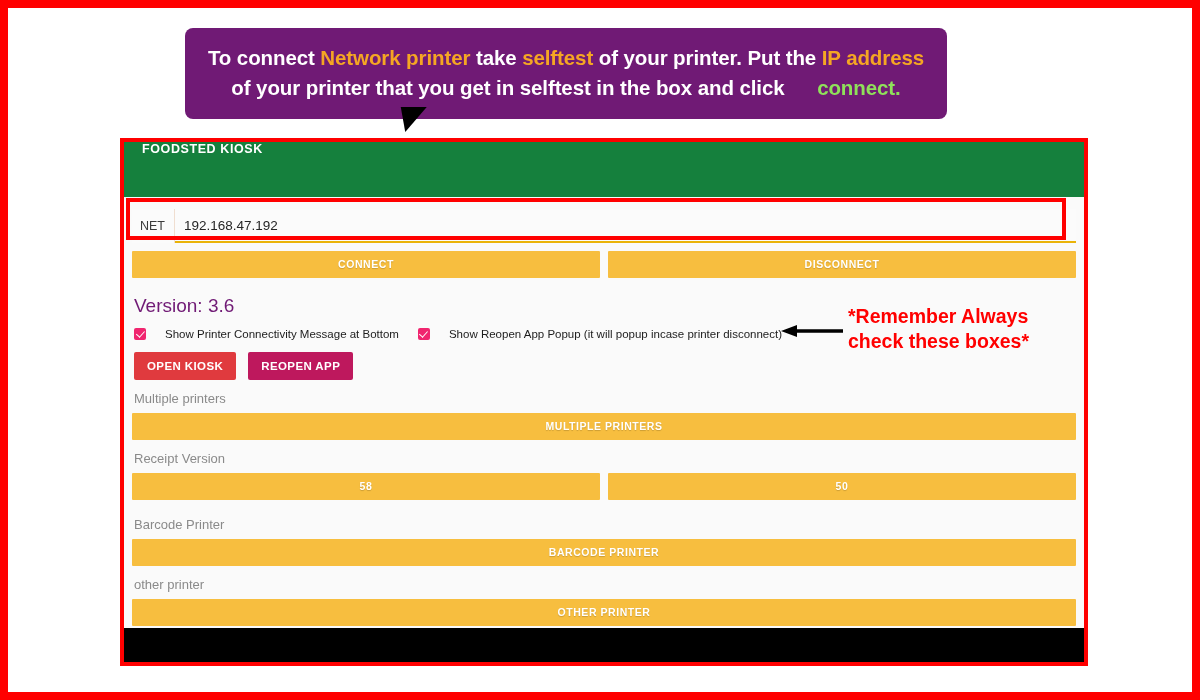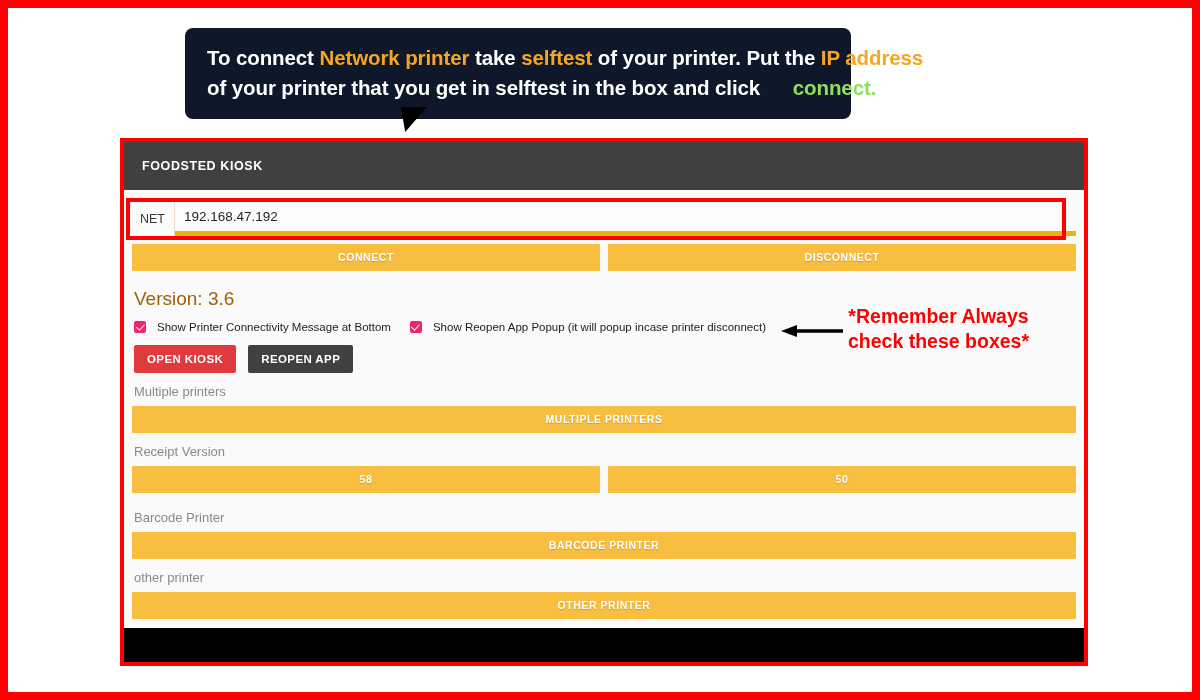--- a/index.html
+++ b/index.html
@@ -18,22 +18,22 @@
     height: 700px;
     background: #ffffff;
     border: 8px solid #ff0000;
   }
 
   
   #callout {
     position: absolute;
     left: 177px;
     top: 20px;
-    width: 666px;
-    background: #0f172a;
+    width: 762px;
+    background: #701a75;
     border-radius: 8px;
     padding: 15px 22px 16px 22px;
     text-align: center;
   }
   #callout .line {
     color: #ffffff;
     font-size: 20.5px;
     font-weight: bold;
     line-height: 30px;
     letter-spacing: -0.1px;
@@ -60,24 +60,23 @@
     left: 112px;
     top: 130px;
     width: 968px;
     height: 528px;
     border: 4px solid #ff0000;
     background: #ffffff;
     overflow: hidden;
   }
 
   #app-header {
-    height: 48px;
-    background: #404040;
-    display: flex;
-    align-items: center;
+    height: 55px;
+    background: #15803d;
+    display: flex;
     padding: 0 18px;
   }
   #app-header .title {
     color: #ffffff;
     font-size: 12.5px;
     font-weight: bold;
     letter-spacing: 0.6px;
   }
 
   #app-body {
@@ -106,21 +105,21 @@
   }
   #net-input {
     flex: 1;
     border: none;
     background: transparent;
     outline: none;
     font-family: "Liberation Sans", sans-serif;
     font-size: 13.5px;
     color: #262626;
     padding: 0 0 0 9px;
-    border-bottom: 5px solid #eab308;
+    border-bottom: 2px solid #eab308;
   }
   
   #net-annot {
     position: absolute;
     left: 2px;
     top: 56px;
     width: 940px;
     height: 42px;
     border: 4px solid #ff0000;
     pointer-events: none;
@@ -147,33 +146,33 @@
     display: flex;
     gap: 8px;
     margin: 8px 8px 17px 8px;
   }
   .btn-row .obtn { flex: 1; }
   .obtn.full { display: block; width: calc(100% - 16px); margin: 0 8px; }
 
   
   #version {
     font-size: 19px;
-    color: #a16207;
+    color: #701a75;
     margin: 13px 0 0 10px;
     font-weight: normal;
   }
 
   
   #checks {
     display: flex;
     align-items: center;
     margin: 11px 0 0 10px;
     gap: 19px;
   }
-  .chk { display: flex; align-items: center; gap: 11px; }
+  .chk { display: flex; align-items: center; gap: 19px; }
   .chk .box {
     width: 12px; height: 12px;
     background: #f0256f;
     border-radius: 2px;
     position: relative;
     flex: none;
   }
   .chk .box::after {
     content: "";
     position: absolute;
@@ -190,21 +189,21 @@
   .abtn {
     border: none; color: #ffffff;
     font-size: 11.5px; font-weight: bold;
     letter-spacing: 0.4px;
     padding: 8px 13px;
     border-radius: 2px;
     cursor: pointer;
     font-family: "Liberation Sans", sans-serif;
   }
   #open-kiosk { background: #e03a3e; }
-  #reopen-app { background: #404040; }
+  #reopen-app { background: #be185d; }
 
   
   .sec-label {
     font-size: 13px;
     color: #8a8a8a;
     margin: 11px 0 7px 10px;
   }
 
   
   #app-footer {
@@ -217,21 +216,21 @@
 
   
   #annot-note {
     position: absolute;
     left: 840px;
     top: 296px;
     color: #ff0000;
     font-size: 19.5px;
     font-weight: bold;
     line-height: 25px;
-    text-align: center;
+    text-align: left;
     white-space: nowrap;
   }
   #annot-arrow {
     position: absolute;
     left: 773px;
     top: 316px;
     width: 62px;
     height: 14px;
   }
 </style>

